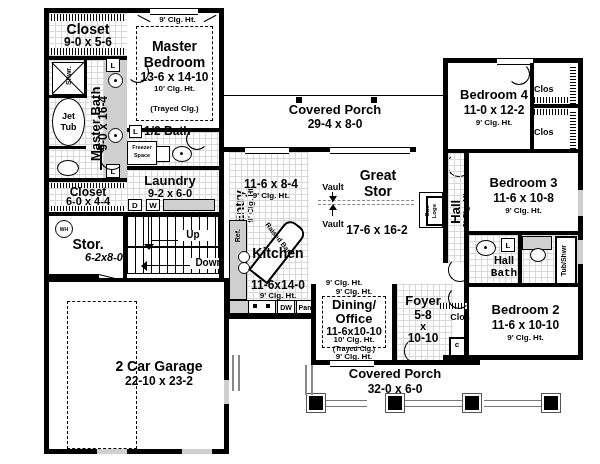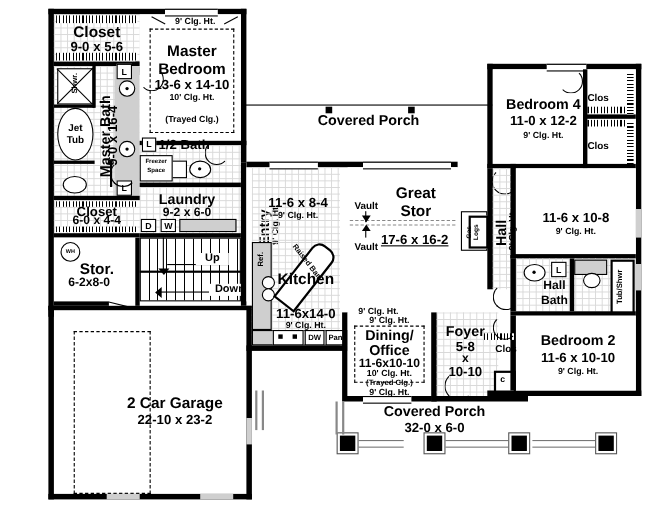--- a/index.html
+++ b/index.html
@@ -49,20 +49,21 @@
        display:flex;align-items:center;justify-content:center;font-weight:bold;}
 </style>
 </head>
 <body>
 
 <div id="plan">
 
   <div class="room grid" style="left:222px;top:95px;width:226px;height:52px;background:#fff;"></div>
   <div class="wall abs" style="left:222px;top:95px;width:226px;height:1px;"></div>
   <div class="lbl nm n13" style="left:222px;top:103px;width:226px;">Covered Porch</div>
+  <div class="lbl dim n12" style="left:222px;top:118px;width:226px;">29-4 x 8-0</div>
   <div class="abs" style="left:296px;top:97px;width:6px;height:6px;background:#000;"></div>
   <div class="abs" style="left:371px;top:97px;width:6px;height:6px;background:#000;"></div>
 
   <div class="wall abs" style="left:44px;top:8px;width:180px;height:5px;"></div>
   <div class="wall abs" style="left:44px;top:8px;width:5px;height:280px;"></div>
   <div class="wall abs" style="left:219px;top:8px;width:5px;height:140px;"></div>
 
   <div class="room grid" style="left:49px;top:13px;width:78px;height:43px;"></div>
   <div class="hatch" style="left:51px;top:14px;width:74px;height:7px;"></div>
   <div class="hatch" style="left:51px;top:48px;width:74px;height:7px;"></div>
@@ -137,21 +138,21 @@
   <div class="room grid" style="left:49px;top:182px;width:78px;height:30px;"></div>
   <div class="hatch" style="left:51px;top:183px;width:74px;height:5px;"></div>
   <div class="hatch" style="left:51px;top:206px;width:74px;height:5px;"></div>
   <div class="lbl nm n12" style="left:49px;top:186px;width:78px;">Closet</div>
   <div class="lbl dim n11" style="left:49px;top:196px;width:78px;">6-0 x 4-4</div>
   <div class="wall abs" style="left:49px;top:212px;width:78px;height:4px;"></div>
 
   <div class="room" style="left:49px;top:216px;width:78px;height:62px;background:#fff;"></div>
   <div class="wcirc" style="left:55px;top:220px;width:16px;height:16px;">WH</div>
   <div class="lbl nm n14" style="left:49px;top:237px;width:78px;">Stor.</div>
-  <div class="lbl dim n11" style="left:42px;top:252px;width:78px;">6-2x8-0</div>
+  <div class="lbl dim n11" style="left:65px;top:252px;width:78px;font-style:italic;">6-2x8-0</div>
   <div class="wall abs" style="left:123px;top:216px;width:4px;height:62px;"></div>
   <div class="wall abs" style="left:49px;top:274px;width:50px;height:4px;"></div>
   <div class="abs" style="left:99px;top:274px;width:28px;height:1px;background:#000;transform:rotate(14deg);transform-origin:0 0;"></div>
 
   <div class="stair" style="left:127px;top:216px;width:92px;height:58px;"></div>
   <div class="abs" style="left:127px;top:246px;width:92px;height:2px;background:#000;"></div>
   <div class="arrow" style="left:152px;top:240px;width:55px;"></div>
   <div class="lbl nm n10" style="left:178px;top:230px;width:30px;background:#fff;">Up</div>
   <div class="arrow" style="left:145px;top:265px;width:55px;"></div>
   <div class="ahead" style="left:141px;top:261px;border-top:5px solid transparent;border-bottom:5px solid transparent;border-right:6px solid #000;"></div>
@@ -198,21 +199,21 @@
   <div class="lbl nm n14" style="left:238px;top:246px;width:80px;">Kitchen</div>
   <div class="lbl dim n12" style="left:236px;top:279px;width:84px;">11-6x14-0</div>
   <div class="lbl clg" style="left:236px;top:292px;width:84px;">9' Clg. Ht.</div>
   <div class="wall abs" style="left:224px;top:314px;width:92px;height:5px;"></div>
 
   <div class="room" style="left:316px;top:152px;width:100px;height:132px;background:#fff;"></div>
   <div class="dashg" style="left:318px;top:200px;width:96px;"></div>
   <div class="dashg" style="left:318px;top:204px;width:96px;"></div>
   <div class="lbl nm n14" style="left:340px;top:168px;width:76px;">Great</div>
   <div class="lbl nm n14" style="left:340px;top:184px;width:76px;">Stor</div>
-  <div class="lbl dim n12" style="left:332px;top:212px;width:90px;text-decoration:underline;">17-6 x 16-2</div>
+  <div class="lbl dim n12" style="left:332px;top:224px;width:90px;">17-6 x 16-2</div>
   <div class="lbl nm n9" style="left:316px;top:183px;width:34px;">Vault</div>
   <div class="arrow" style="left:332px;top:192px;width:1px;height:10px;background:#000;"></div>
   <div class="ahead" style="left:329px;top:196px;border-left:4px solid transparent;border-right:4px solid transparent;border-top:6px solid #000;"></div>
   <div class="lbl nm n9" style="left:316px;top:220px;width:34px;">Vault</div>
   <div class="arrow" style="left:332px;top:206px;width:1px;height:10px;background:#000;"></div>
   <div class="ahead" style="left:329px;top:204px;border-left:4px solid transparent;border-right:4px solid transparent;border-bottom:6px solid #000;"></div>
   <div class="win" style="left:330px;top:147px;width:80px;height:5px;"></div>
 
   <div class="abs" style="left:419px;top:192px;width:22px;height:34px;border:1px solid #000;background:#fff;"></div>
   <div class="abs" style="left:426px;top:196px;width:14px;height:26px;border:2px solid #000;background:#fff;"></div>
@@ -262,37 +263,38 @@
   <div class="lbl nm n9" style="left:534px;top:128px;width:40px;text-align:left;">Clos</div>
   <div class="hatch" style="left:534px;top:97px;width:36px;height:6px;"></div>
   <div class="hatch" style="left:534px;top:109px;width:36px;height:6px;"></div>
   <div class="hatchv" style="left:570px;top:66px;width:6px;height:38px;"></div>
   <div class="hatchv" style="left:570px;top:110px;width:6px;height:42px;"></div>
   <div class="wall abs" style="left:443px;top:149px;width:135px;height:4px;"></div>
   <div class="doorarc" style="left:508px;top:63px;width:22px;height:22px;transform:scaleX(-1);"></div>
 
   <div class="wall abs" style="left:464px;top:149px;width:5px;height:86px;"></div>
   <div class="room" style="left:469px;top:153px;width:109px;height:78px;background:#fff;"></div>
+  <div class="lbl nm n13" style="left:469px;top:176px;width:109px;">Bedroom 3</div>
   <div class="lbl dim n12" style="left:469px;top:192px;width:109px;">11-6 x 10-8</div>
   <div class="lbl clg" style="left:469px;top:207px;width:109px;">9' Clg. Ht.</div>
   <div class="wall abs" style="left:464px;top:231px;width:114px;height:4px;"></div>
   <div class="abs grayl" style="left:578px;top:190px;width:5px;height:26px;"></div>
   <div class="doorarc" style="left:447px;top:153px;width:24px;height:24px;"></div>
 
   <div class="wall abs" style="left:443px;top:153px;width:5px;height:110px;"></div>
   <div class="room grid" style="left:448px;top:153px;width:16px;height:110px;"></div>
   <div class="lbl nm n13 vert" style="left:426px;top:205px;width:60px;transform:rotate(-90deg);">Hall</div>
   <div class="lbl clg vert" style="left:436px;top:205px;width:60px;transform:rotate(-90deg);">9' Clg. Ht.</div>
 
   <div class="room grid" style="left:469px;top:235px;width:109px;height:48px;"></div>
   <div class="fixr" style="left:476px;top:240px;width:20px;height:16px;"></div>
   <div class="abs" style="left:484px;top:246px;width:3px;height:3px;background:#000;border-radius:50%;"></div>
   <div class="box n8" style="left:501px;top:238px;width:14px;height:14px;">L</div>
   <div class="lbl nm n11" style="left:469px;top:255px;width:70px;">Hall</div>
-  <div class="lbl nm n11" style="left:469px;top:268px;width:70px;">Bath</div>
+  <div class="lbl nm n11" style="left:469px;top:268px;width:70px;font-family:Liberation Mono, monospace;">Bath</div>
   <div class="abs grayl" style="left:522px;top:236px;width:30px;height:14px;border:1px solid #000;box-sizing:border-box;"></div>
   <div class="fixr" style="left:530px;top:248px;width:16px;height:14px;"></div>
   <div class="abs" style="left:555px;top:236px;width:18px;height:46px;border:2px solid #000;background:#fff;"></div>
   <div class="lbl nm n7 vert" style="left:541px;top:257px;width:46px;transform:rotate(-90deg);">Tub/Shwr</div>
   <div class="abs grayl" style="left:578px;top:240px;width:5px;height:24px;"></div>
   <div class="wall abs" style="left:464px;top:235px;width:5px;height:48px;"></div>
   <div class="wall abs" style="left:464px;top:283px;width:114px;height:4px;"></div>
   <div class="wall abs" style="left:518px;top:235px;width:4px;height:48px;"></div>
   <div class="doorarc" style="left:448px;top:258px;width:24px;height:24px;"></div>
 

